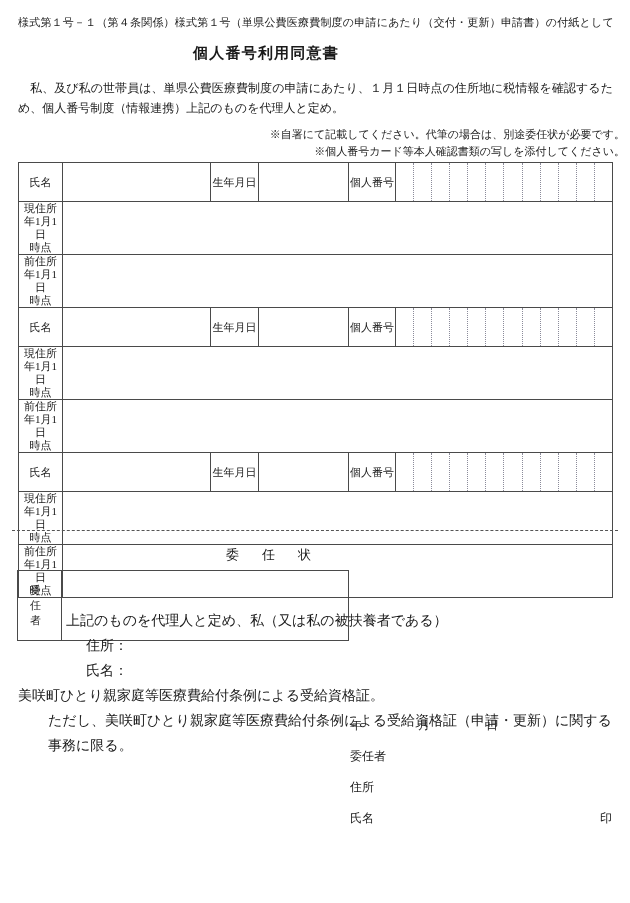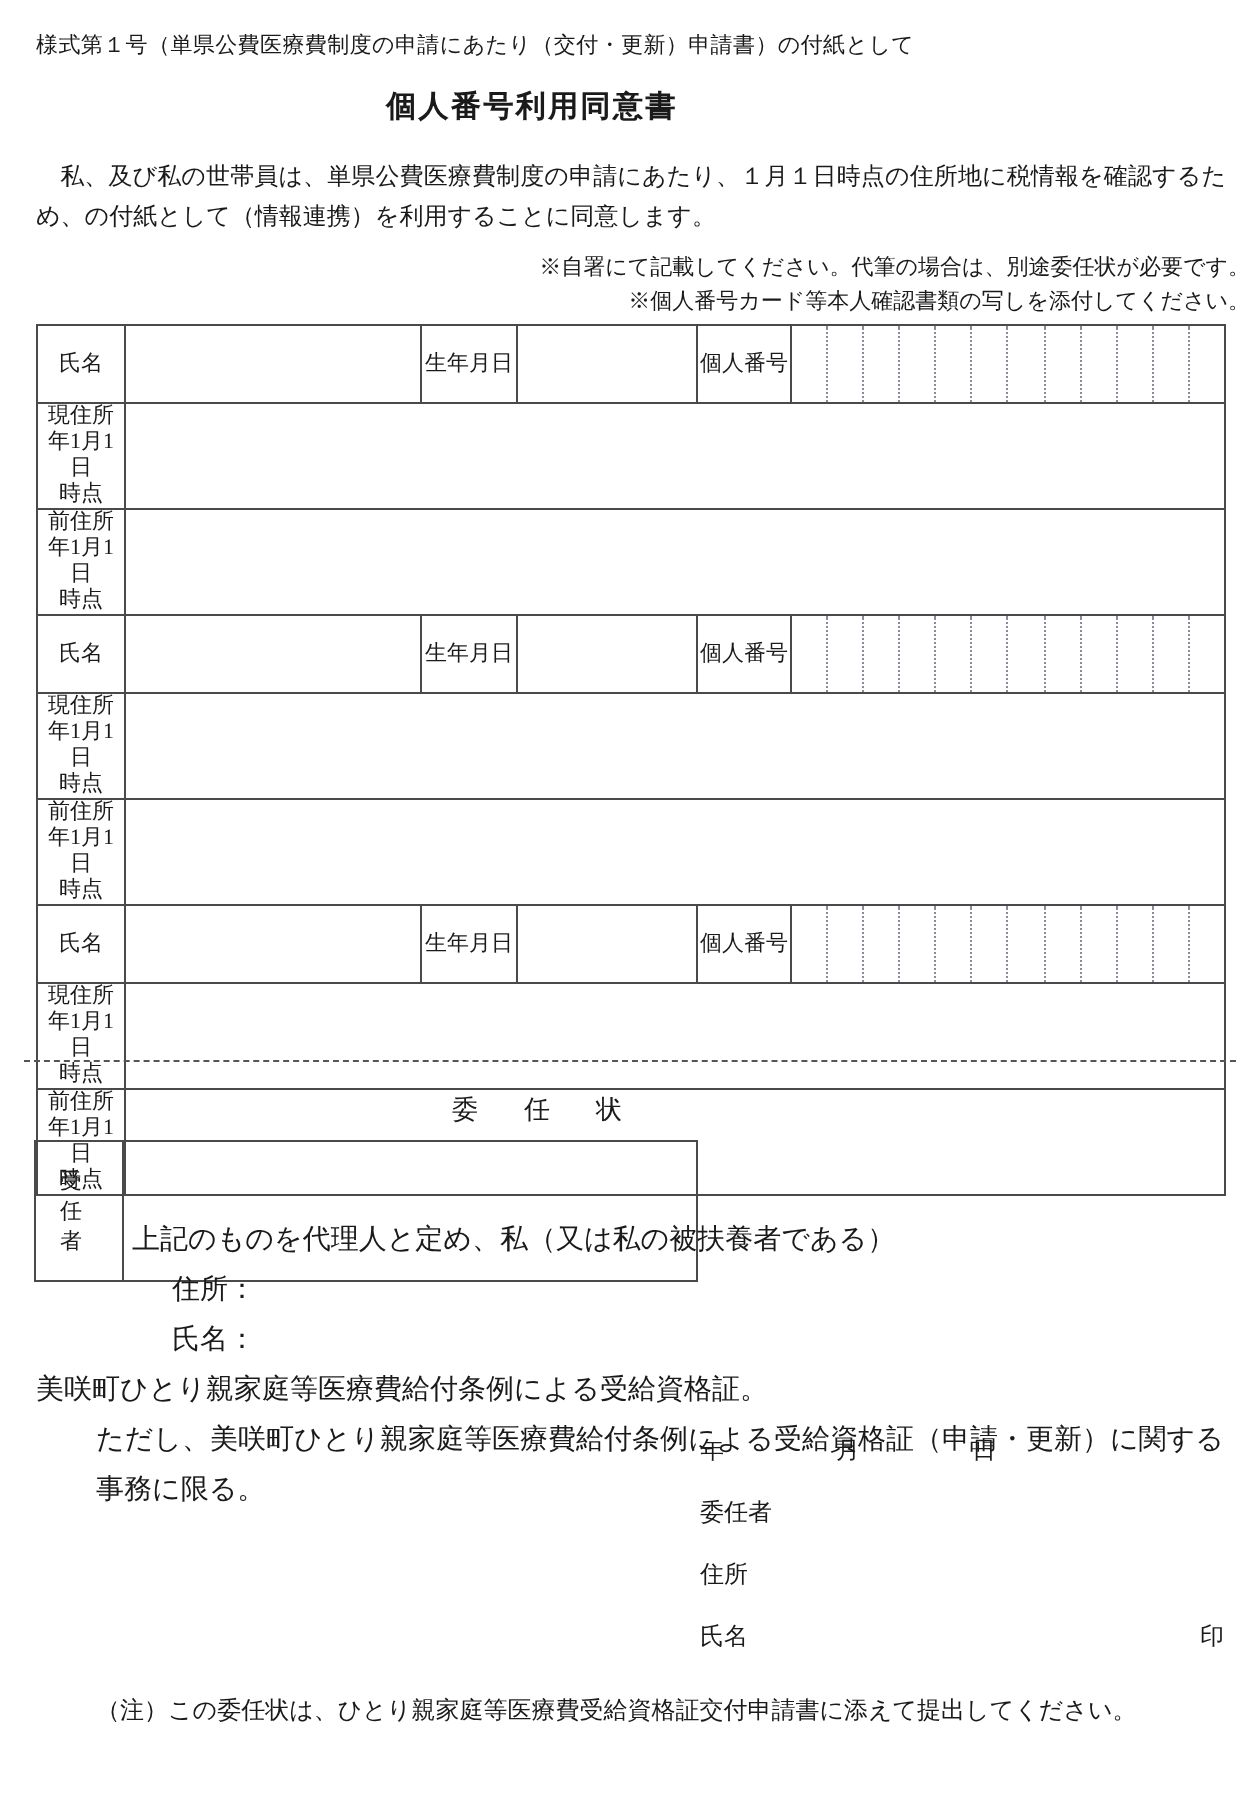--- a/index.html
+++ b/index.html
@@ -192,27 +192,28 @@
     line-height: 18px;
     white-space: nowrap;
   }
 </style>
 </head>
 <body>
 
 <div class="page">
 
   <div class="header-row">
+    <div class="header-left">様式第１号－１（第４条関係）</div>
     <div class="header-right">様式第１号（単県公費医療費制度の申請にあたり（交付・更新）申請書）の付紙として</div>
   </div>
 
   <div class="doc-title">個人番号利用同意書</div>
 
   <div class="intro">
-    <span class="indent"></span><span>私、及び私の世帯員は、単県公費医療費制度の申請にあたり、１月１日時点の住所地に税情報を確認するため、</span><span>の付紙として（情報連携）を利用することに同意します。</span>
+    <span class="indent"></span><span>私、及び私の世帯員は、単県公費医療費制度の申請にあたり、１月１日時点の住所地に税情報を確認するため、</span><span>個人番号制度（情報連携）上記のものを代理人と定め。</span>
   </div>
 
   <div class="notes">
     <div>※自署にて記載してください。代筆の場合は、別途委任状が必要です。</div>
     <div>※個人番号カード等本人確認書類の写しを添付してください。</div>
   </div>
 
   <table class="main-table">
     <colgroup>
       <col style="width:44px">
@@ -377,15 +378,14 @@
       <span class="y">年</span><span class="m">月</span><span>日</span>
     </div>
     <div>委任者</div>
     <div>住所</div>
     <div class="sig-row">
       <span>氏名</span>
       <span class="sig-seal">印</span>
     </div>
   </div>
 
-  <div class="footnote">（注）この委任状は、ひとり親家庭等医療費受給資格証交付申請書に添えて提出してください。</div>
 
 </div>
 
 </body></html>

